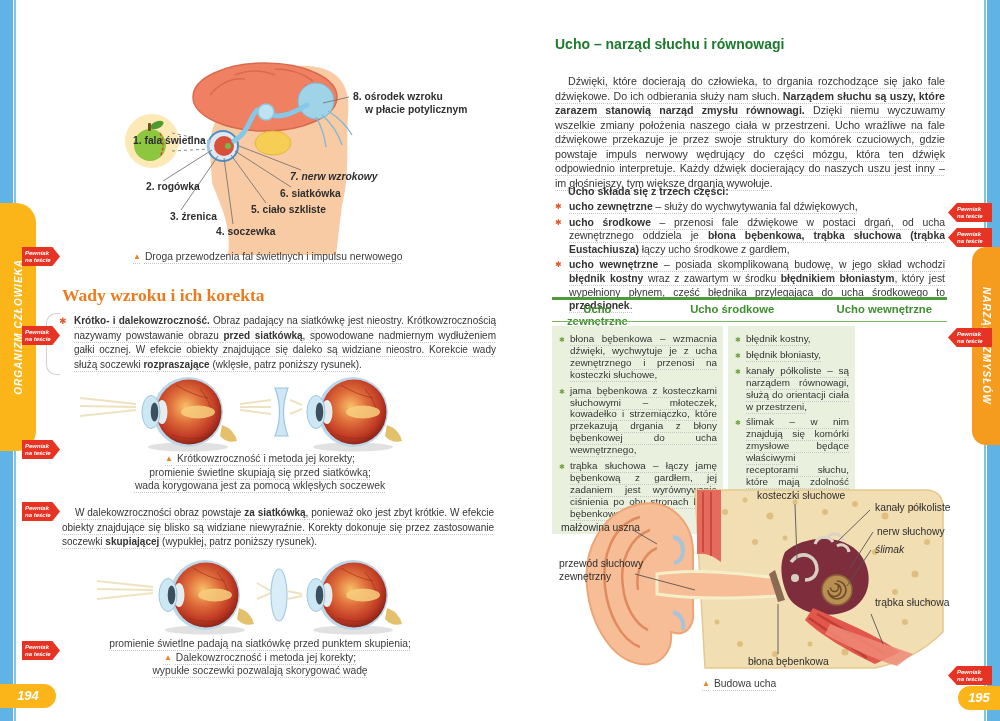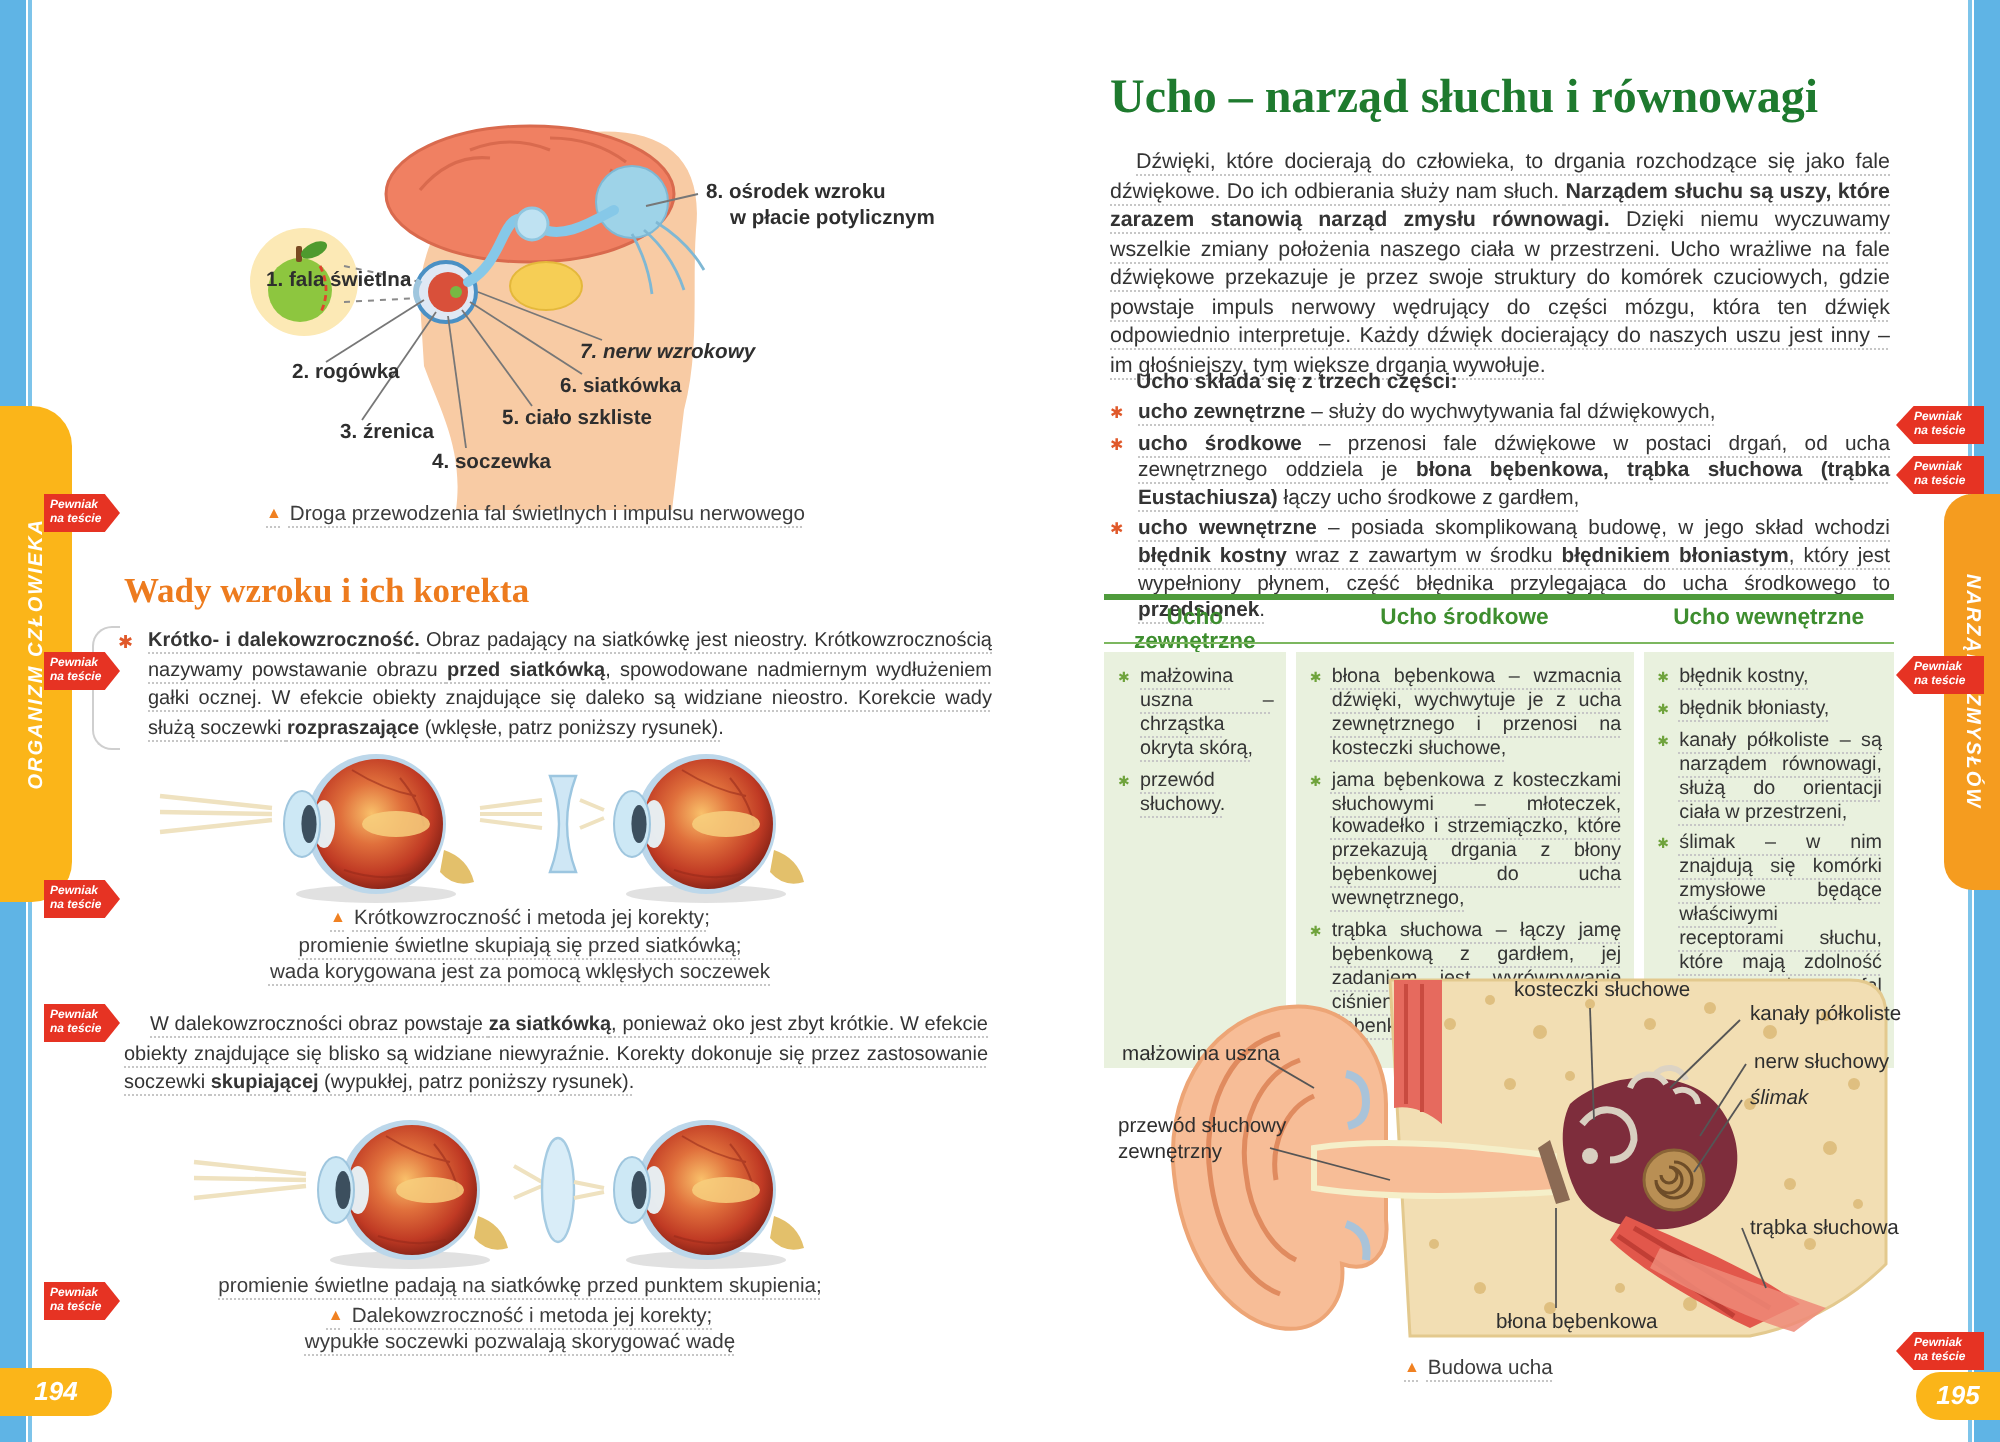--- a/index.html
+++ b/index.html
@@ -36,21 +36,21 @@
   }
   .badge-left{left:22px;clip-path:polygon(0 0,80% 0,100% 50%,80% 100%,0 100%);padding-left:3px;}
   .badge-right{left:948px;clip-path:polygon(20% 0,100% 0,100% 100%,20% 100%,0 50%);padding-left:9px;}
   
   .dot-u{text-decoration:underline dotted #c6c6c6;text-decoration-thickness:1px;text-underline-offset:3px;}
   .para{font-size:10px;line-height:14.6px;text-align:justify;}
   .section-heading{
     font-family:"Liberation Serif",serif;font-weight:bold;font-size:17.5px;color:#ED7B1E;
   }
   .page-title{
-    font-family:Liberation Serif, serif;font-weight:bold;font-size:24px;color:#1E7A2E;
+    font-family:Liberation Sans, sans-serif;font-weight:bold;font-size:14px;color:#1E7A2E;
   }
   .caption{font-size:10.3px;color:#3c3c3c;line-height:13.5px;}
   .tri{color:#F08122;font-size:8px;vertical-align:1px;margin-right:4px;}
   .diagram-label{font-size:10.3px;font-weight:bold;color:#2e2e2e;white-space:nowrap;}
   .ear-label{font-size:10.3px;color:#2e2e2e;white-space:nowrap;}
   
   .li{position:relative;padding-left:14px;margin-bottom:2px;font-size:10.4px;line-height:13.6px;text-align:justify;}
   .li .mark{position:absolute;left:0;top:0;font-size:8px;}
   .list-orange .mark{color:#E0592A;}
   .list-green .li{font-size:9.9px;line-height:11.9px;margin-bottom:4px;padding-left:11px;}
@@ -256,24 +256,20 @@
 
 <div class="abs" style="left:552px;top:297px;width:395px;height:195px;">
   <div class="uchotable-rule" style="top:0;height:2.5px;"></div>
   <div class="uchotable-headers">
     <div class="w1">Ucho zewnętrzne</div>
     <div class="w2">Ucho środkowe</div>
     <div class="w3">Ucho wewnętrzne</div>
   </div>
   <div class="uchotable-rule" style="top:24px;height:1px;background:#7CB75F;"></div>
   <div class="uchotable-cols">
-    <div class="tcol w1 list-green dot-u">
-        <div class="li"><span class="mark">✱</span><span>małżowina uszna – chrząstka okryta skórą,</span></div>
-        <div class="li"><span class="mark">✱</span><span>przewód słuchowy.</span></div>
-      </div>
     <div class="tcol w2 list-green dot-u">
         <div class="li"><span class="mark">✱</span><span>błona bębenkowa – wzmacnia dźwięki, wychwytuje je z ucha zewnętrznego i przenosi na kosteczki słuchowe,</span></div>
         <div class="li"><span class="mark">✱</span><span>jama bębenkowa z kosteczkami słuchowymi – młoteczek, kowadełko i strzemiączko, które przekazują drgania z błony bębenkowej do ucha wewnętrznego,</span></div>
         <div class="li"><span class="mark">✱</span><span>trąbka słuchowa – łączy jamę bębenkową z gardłem, jej zadaniem jest wyrównywanie ciśnienia po obu stronach błony bębenkowej.</span></div>
       </div>
     <div class="tcol w3 list-green dot-u">
         <div class="li"><span class="mark">✱</span><span>błędnik kostny,</span></div>
         <div class="li"><span class="mark">✱</span><span>błędnik błoniasty,</span></div>
         <div class="li"><span class="mark">✱</span><span>kanały półkoliste – są narządem równowagi, służą do orientacji ciała w przestrzeni,</span></div>
         <div class="li"><span class="mark">✱</span><span>ślimak – w nim znajdują się komórki zmysłowe będące właściwymi receptorami słuchu, które mają zdolność przetwarzania fal dźwiękowych na impulsy nerwowe.</span></div>
@@ -350,19 +346,19 @@
       <path d="M233,172 L233,122"></path>
     </g>
   </svg>
   <div class="ear-label abs" style="left:16px;top:40px;">małżowina uszna</div>
   <div class="ear-label abs" style="left:14px;top:76px;">przewód słuchowy</div>
   <div class="ear-label abs" style="left:14px;top:89px;">zewnętrzny</div>
   <div class="ear-label abs" style="left:212px;top:8px;">kosteczki słuchowe</div>
   <div class="ear-label abs" style="left:330px;top:20px;">kanały półkoliste</div>
   <div class="ear-label abs" style="left:332px;top:44px;">nerw słuchowy</div>
   <div class="ear-label abs" style="left:330px;top:62px;font-style:italic;">ślimak</div>
-  <div class="ear-label abs" style="left:330px;top:127px;">trąbka słuchowa</div>
+  <div class="ear-label abs" style="left:330px;top:115px;">trąbka słuchowa</div>
   <div class="ear-label abs" style="left:203px;top:174px;">błona bębenkowa</div>
 </div>
 
 <div class="caption abs dot-u" style="left:702px;top:677px;">
   <span class="tri">▲</span><span>Budowa ucha</span>
 </div>
 
 </body></html>

